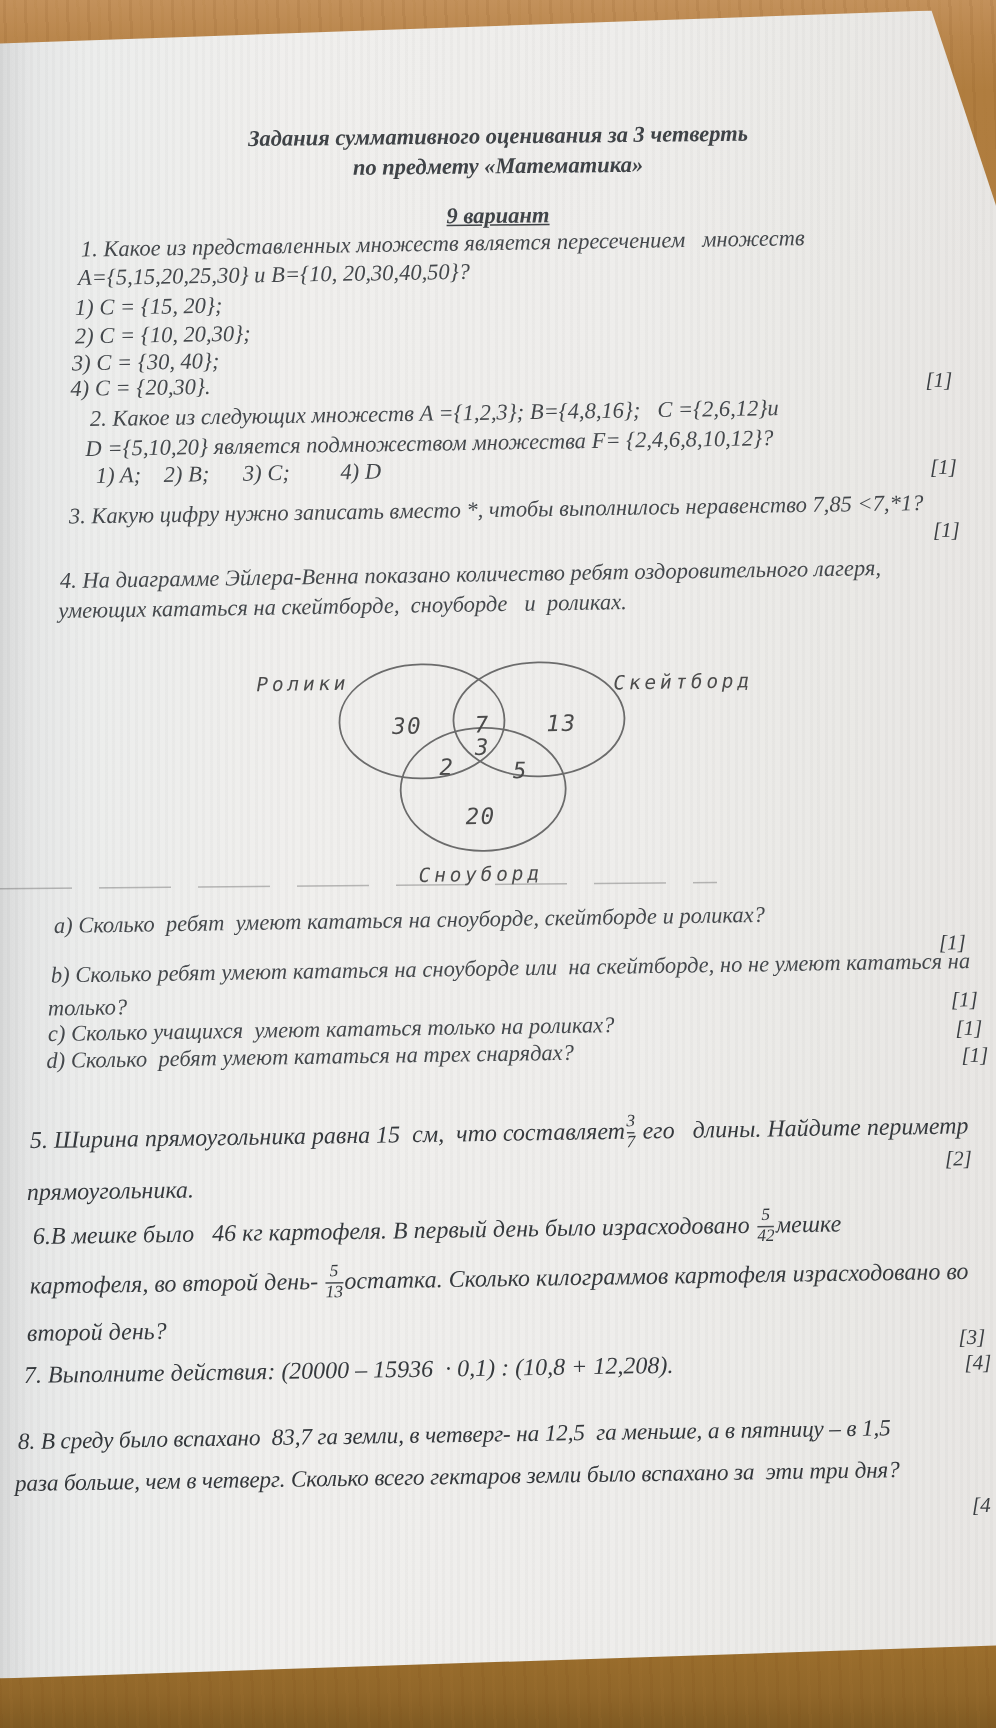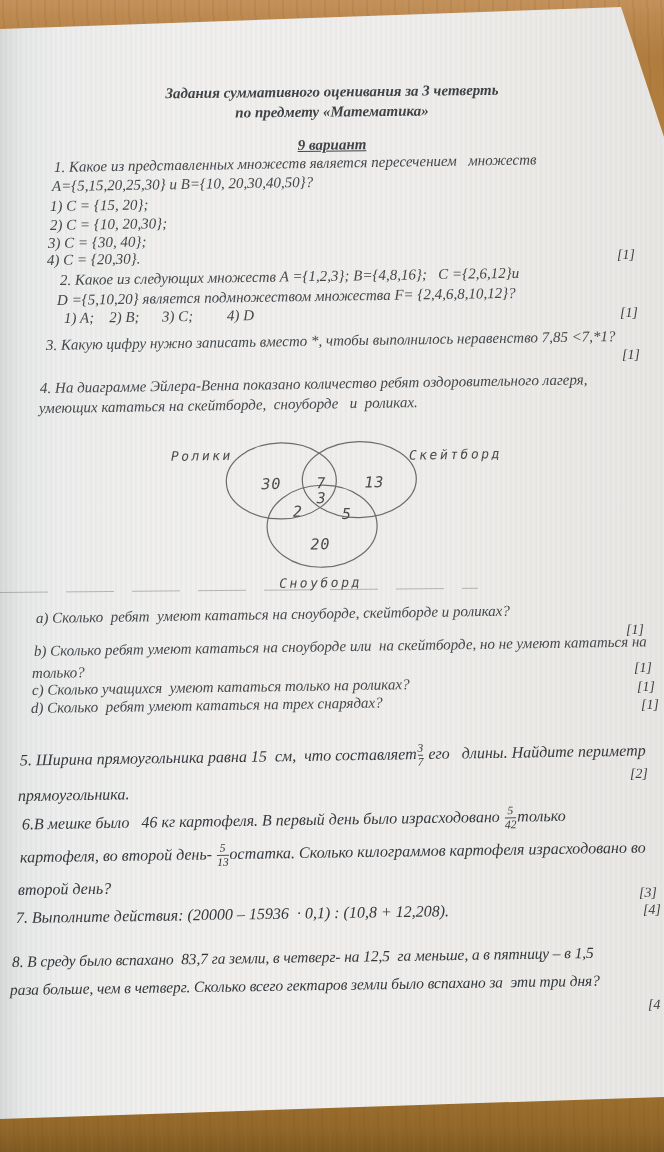--- a/index.html
+++ b/index.html
@@ -102,21 +102,21 @@
     <span class="score" style="left:634px;top:660px;">[1]</span>
     <div class="line" style="left:32px;top:681px;">c) Сколько учащихся  умеют кататься только на роликах?</div>
     <span class="score" style="left:637px;top:679px;">[1]</span>
     <div class="line" style="left:31px;top:699px;">d) Сколько  ребят умеют кататься на трех снарядах?</div>
     <span class="score" style="left:641px;top:697px;">[1]</span>
 
     <div class="line big" style="left:20px;top:748px;"><span>5. Ширина прямоугольника равна 15  см,  что составляет</span><span class="frac"><span class="num">3</span><span class="den">7</span></span><span> его   длины. Найдите периметр</span></div>
     <div class="line big" style="left:18px;top:786px;">прямоугольника.</div>
     <span class="score" style="left:630px;top:766px;">[2]</span>
 
-    <div class="line big" style="left:22px;top:812px;"><span>6.В мешке было   46 кг картофеля. В первый день было израсходовано </span><span class="frac"><span class="num">5</span><span class="den">42</span></span><span>только</span></div>
+    <div class="line big" style="left:22px;top:812px;"><span>6.В мешке было   46 кг картофеля. В первый день было израсходовано </span><span class="frac"><span class="num">5</span><span class="den">42</span></span><span>мешке</span></div>
     <div class="line big" style="left:20px;top:845px;"><span>картофеля, во второй день- </span><span class="frac"><span class="num">5</span><span class="den">13</span></span><span>остатка. Сколько килограммов картофеля израсходовано во</span></div>
     <div class="line big" style="left:18px;top:880px;">второй день?</div>
     <span class="score" style="left:639px;top:885px;">[3]</span>
 
     <div class="line big" style="left:16px;top:908px;">7. Выполните действия: (20000 – 15936  · 0,1) : (10,8 + 12,208).</div>
     <span class="score" style="left:643px;top:902px;">[4]</span>
 
     <div class="line q8line" style="left:12px;top:952px;">8. В среду было вспахано  83,7 га земли, в четверг- на 12,5  га меньше, а в пятницу – в 1,5</div>
     <div class="line q8line" style="left:10px;top:980px;">раза больше, чем в четверг. Сколько всего гектаров земли было вспахано за  эти три дня?</div>
     <span class="score" style="left:648px;top:997px;">[4</span>

